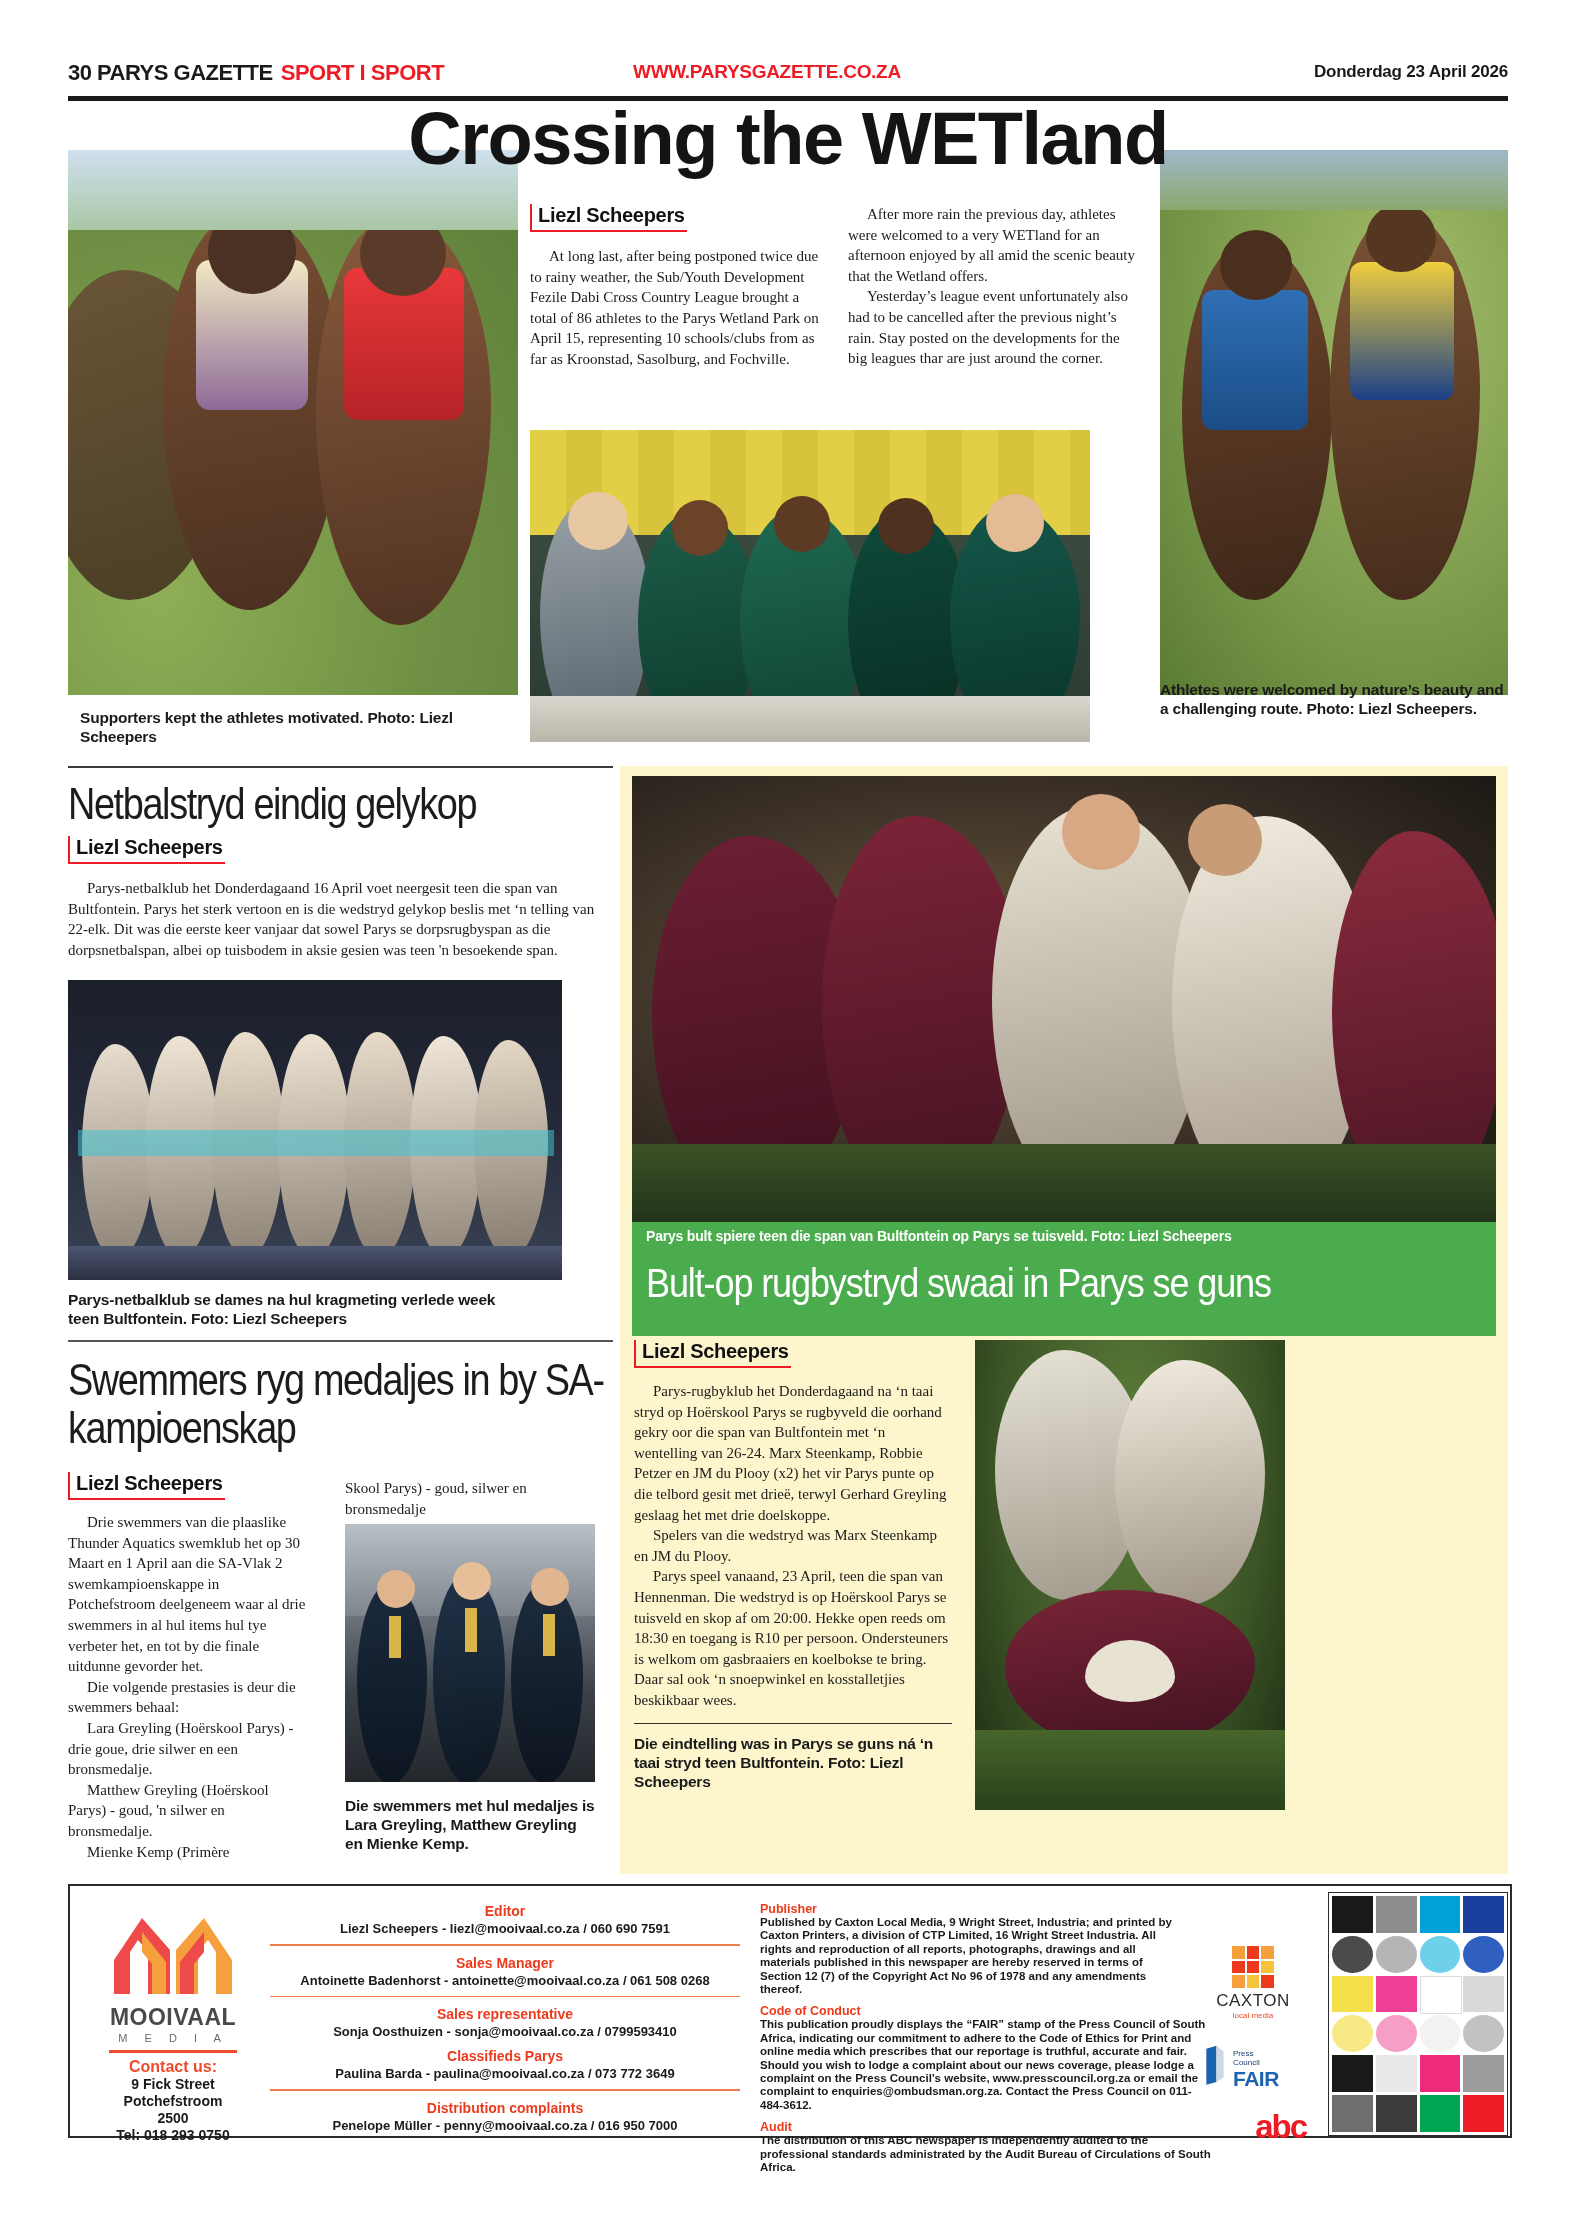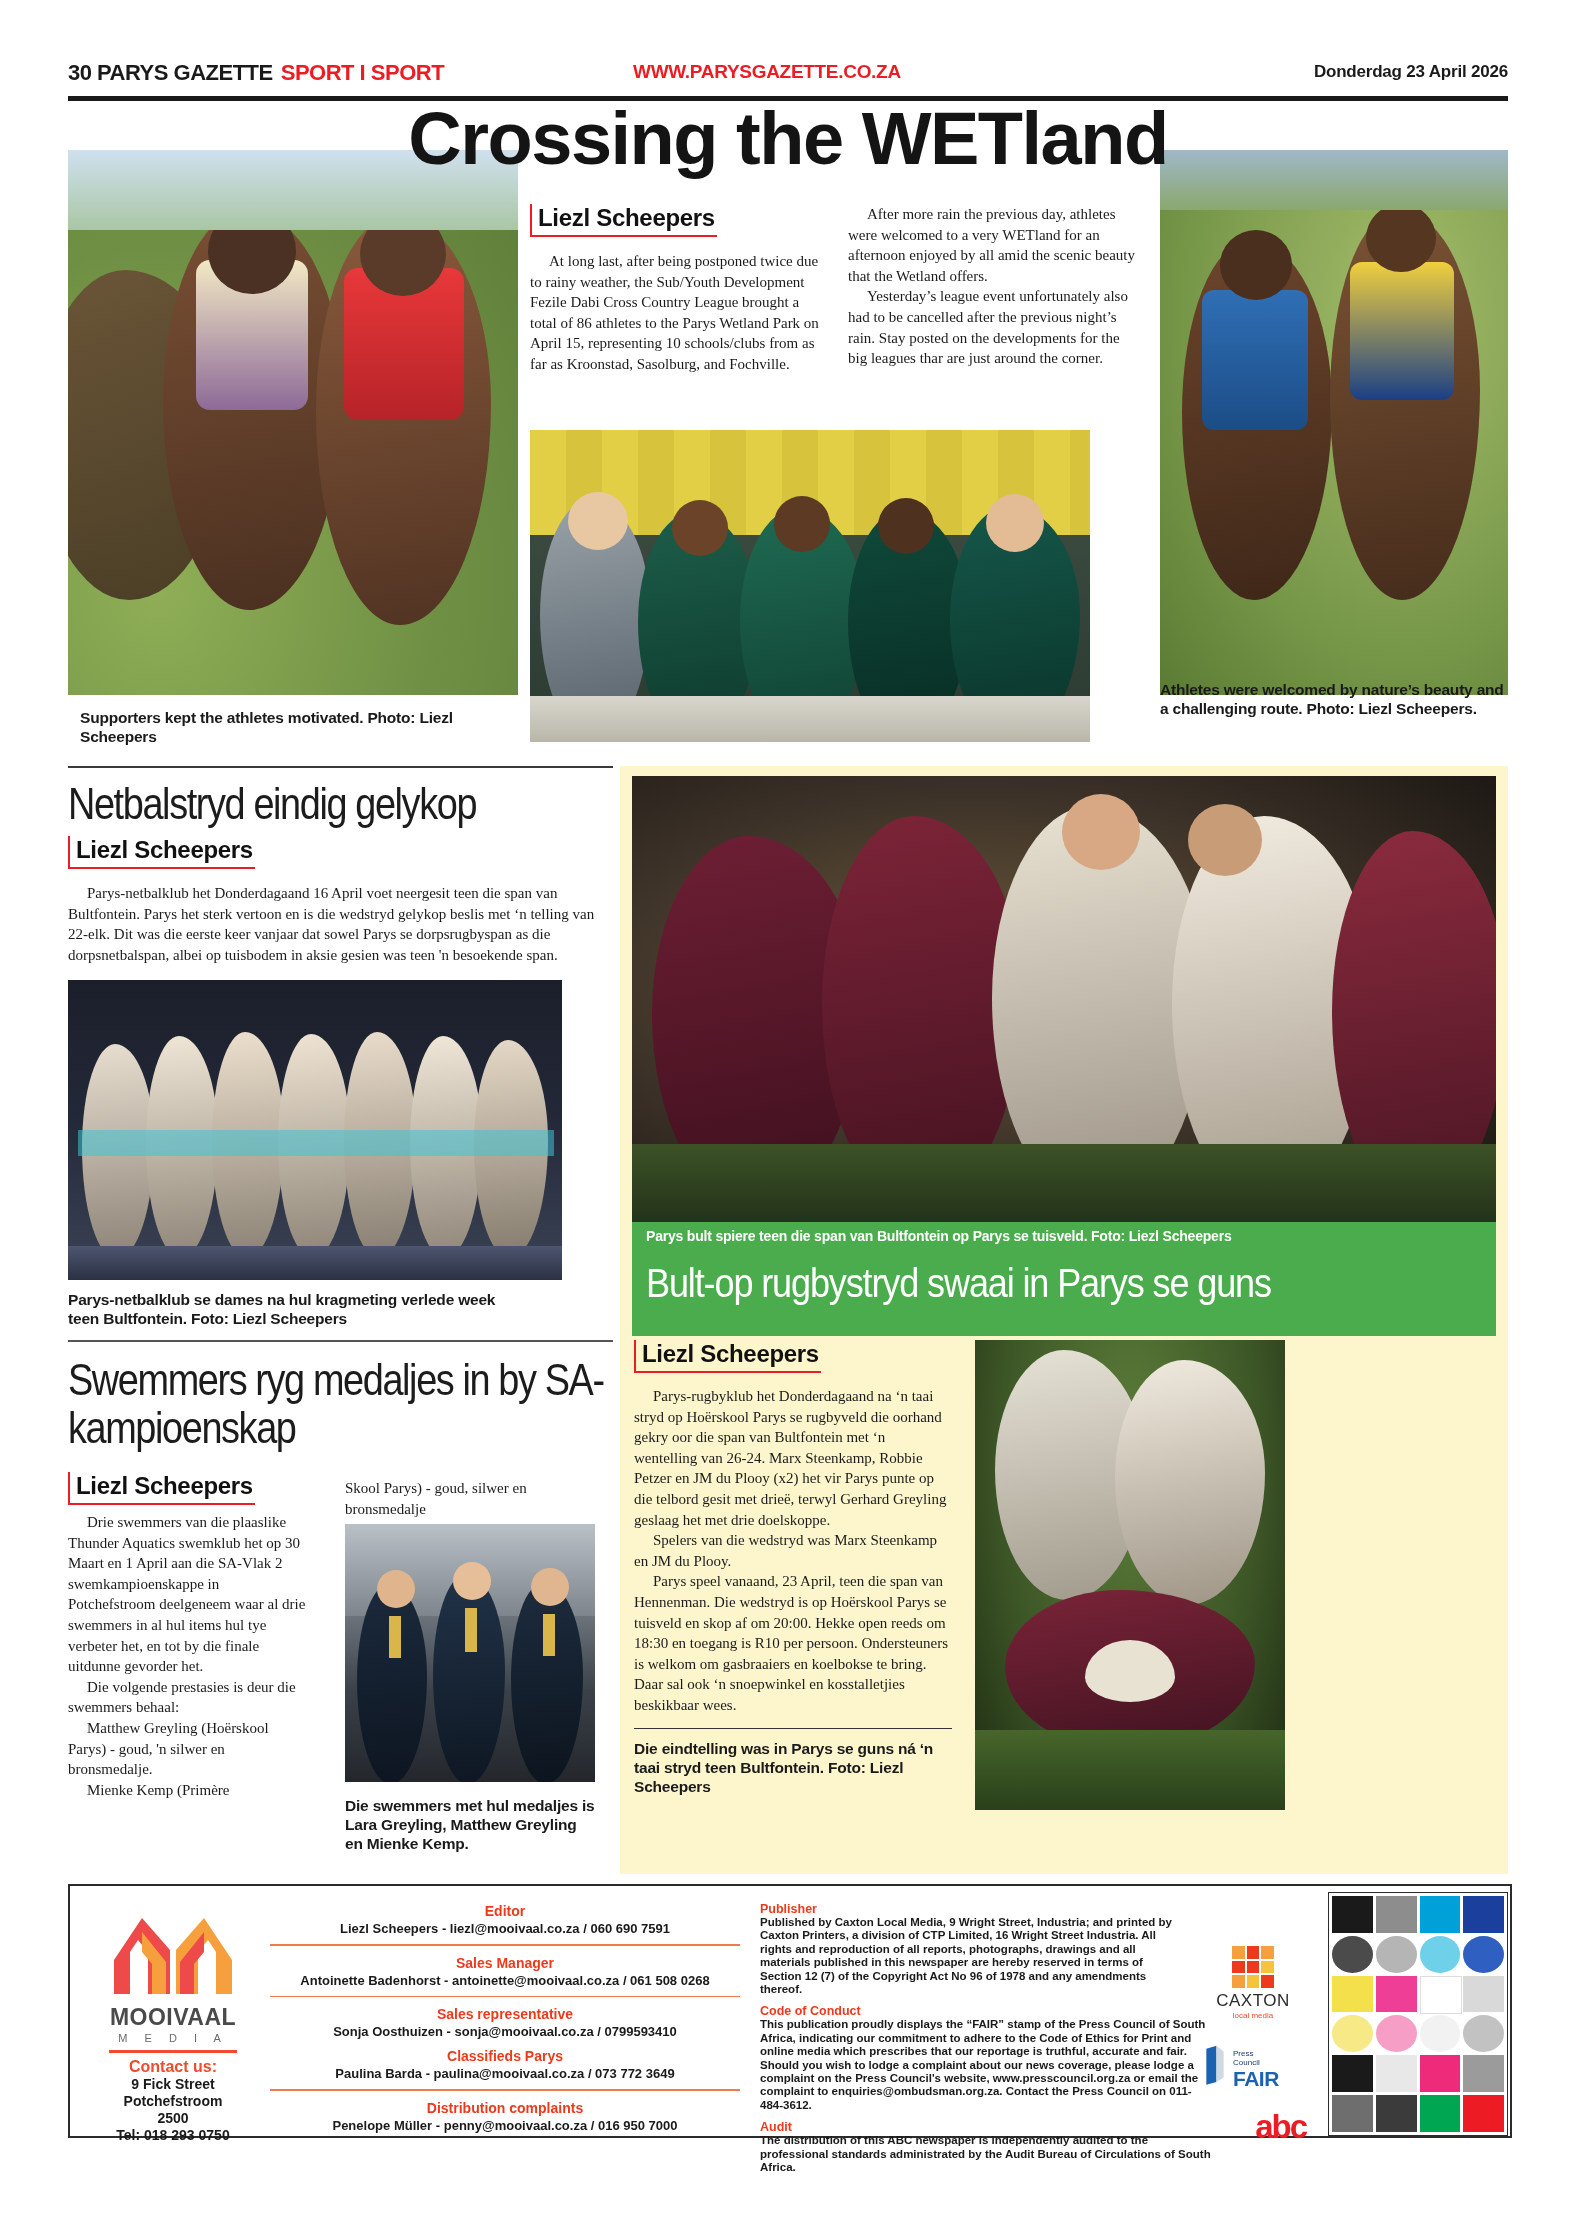--- a/index.html
+++ b/index.html
@@ -41,21 +41,21 @@
      radial-gradient(ellipse at 50% 25%, #5d7f3a 0%, #3c5526 60%, #1d2a12 100%),
      linear-gradient(180deg,#2f4220 0%,#4e6d2d 40%,#2a3c19 100%);}
 
   .blob{position:absolute;border-radius:46% 54% 52% 48%/48% 46% 54% 52%;}
 
   
   .cap{font-family:"Liberation Sans",sans-serif;font-weight:bold;font-size:15.5px;
        line-height:19px;color:#1a1a1a;letter-spacing:-.2px;}
 
   
-  .byline{font-family:"Liberation Sans",sans-serif;font-weight:bold;font-size:24px;color:#111;
+  .byline{font-family:"Liberation Sans",sans-serif;font-weight:bold;font-size:20px;color:#111;
           display:inline-block;padding:0 2px 3px 6px;border-bottom:2.5px solid #ed1c24;
           border-left:2.5px solid #ed1c24;letter-spacing:-.3px;}
 
   
   .body{font-family:"Liberation Serif",serif;font-size:15px;line-height:20.6px;color:#1b1b1b;text-align:left;}
   .body p{margin:0;text-indent:19px;}
 
   
   .sec-hl{font-family:"Liberation Sans",sans-serif;font-weight:normal;font-size:44px;
      line-height:48px;color:#1c1c1c;letter-spacing:-1.6px;transform:scaleX(.86);transform-origin:left top;}
@@ -236,20 +236,21 @@
 
   <div style="position:absolute;left:68px;top:1356px;width:560px;">
     <div class="sec-hl" style="width:650px;">Swemmers ryg medaljes in by SA-kampioenskap</div>
   </div>
   <div style="position:absolute;left:68px;top:1472px;">
     <span class="byline">Liezl Scheepers</span>
   </div>
   <div class="body" style="position:absolute;left:68px;top:1512px;width:240px;">
     <p>Drie swemmers van die plaaslike Thunder Aquatics swemklub het op 30 Maart en 1 April aan die SA-Vlak 2 swemkampioenskappe in Potchefstroom deelgeneem waar al drie swemmers in al hul items hul tye verbeter het, en tot by die finale uitdunne gevorder het.</p>
     <p>Die volgende prestasies is deur die swemmers behaal:</p>
+    <p>Lara Greyling (Hoërskool Parys) - drie goue, drie silwer en een bronsmedalje.</p>
     <p>Matthew Greyling (Hoërskool Parys) - goud, 'n silwer en bronsmedalje.</p>
     <p>Mienke Kemp (Primère</p>
   </div>
   <div class="body" style="position:absolute;left:345px;top:1478px;width:250px;">
     <p style="text-indent:0;">Skool Parys) - goud, silwer en bronsmedalje</p>
   </div>
 
   <div class="ph indoor" style="left:345px;top:1524px;width:250px;height:258px;">
     <div style="position:absolute;left:0;top:0;width:100%;height:92px;background:linear-gradient(180deg,#b9c0c6,#7e858c);"></div>
     <div class="blob" style="left:12px;top:60px;width:70px;height:200px;background:linear-gradient(175deg,#1b2a3d,#0d1520);"></div>

